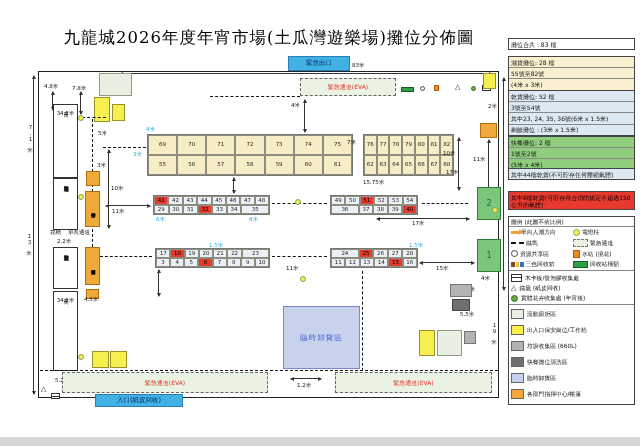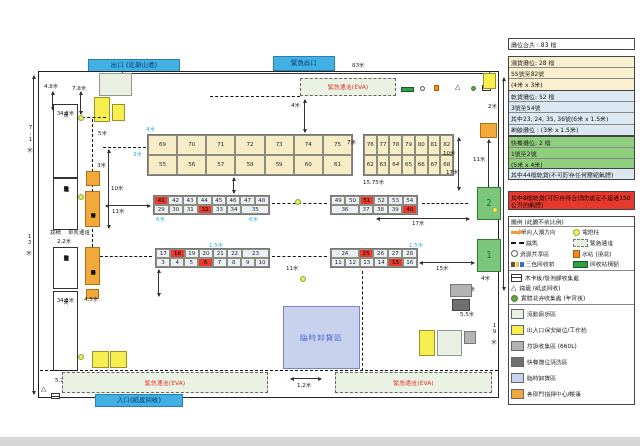--- a/index.html
+++ b/index.html
@@ -71,23 +71,23 @@
   .i-cage{flex:none;font-size:7px;line-height:1;color:#222;}
   .i-cage::before{content:"△";}
   .i-flower{width:5px;height:5px;border-radius:50%;background:#6aa844;border:1px solid #3c7020;flex:none;}
   .band{background:#d6d6d6;}
 </style>
 </head>
 <body>
 
 <div id="stage">
 
-
-  <div class="abs bluelabel" style="left:88px;top:59px;width:92px;height:13px;">出口 (近新山道)</div>
-  <div class="abs bluelabel" style="left:273px;top:56px;width:62px;height:15px;">緊急出口</div>
+  <div class="abs title" style="left:38px;top:27px;width:462px;">九龍城2026年度年宵市場(土瓜灣遊樂場)攤位分佈圖</div>
+
+  <div class="abs bluelabel" style="left:288px;top:56px;width:62px;height:15px;">緊急出口</div>
   <span class="abs m" style="left:352px;top:63px;">83米</span>
   <div class="abs hline" style="left:120px;top:73px;width:372px;"></div>
 
   <div class="abs frame" style="left:38px;top:71px;width:461px;height:327px;"></div>
 
   <div class="abs eva" style="left:300px;top:78px;width:96px;height:18px;">緊急通道(EVA)</div>
   <div class="abs dash-h" style="left:210px;top:96px;width:90px;"></div>
   <div class="abs i-banner" style="left:401px;top:87px;"></div>
   <div class="abs i-circle" style="left:420px;top:86px;"></div>
   <div class="abs i-water" style="left:434px;top:85px;"></div>

